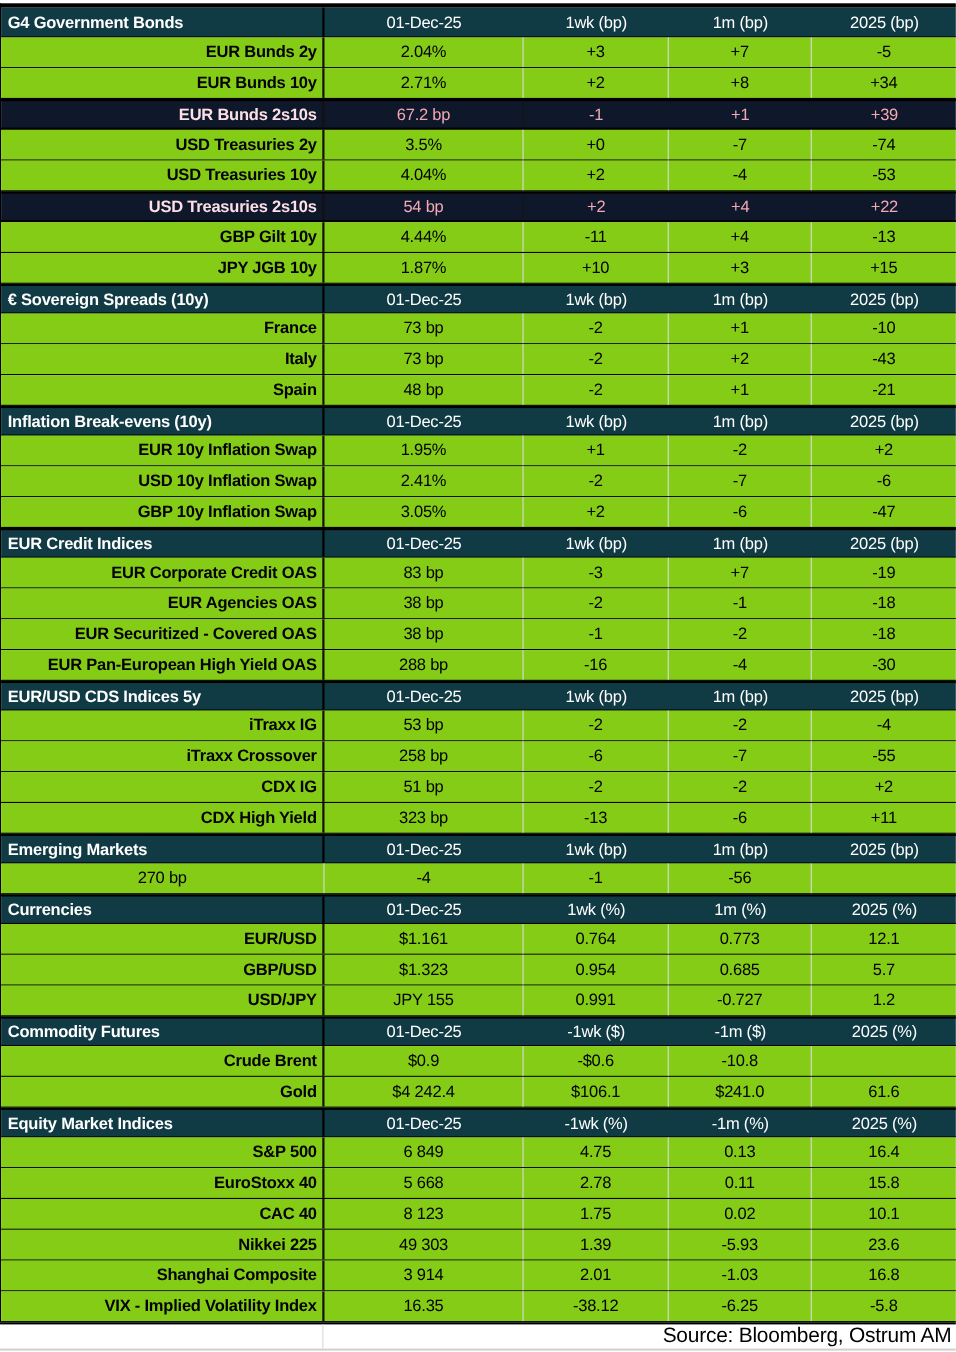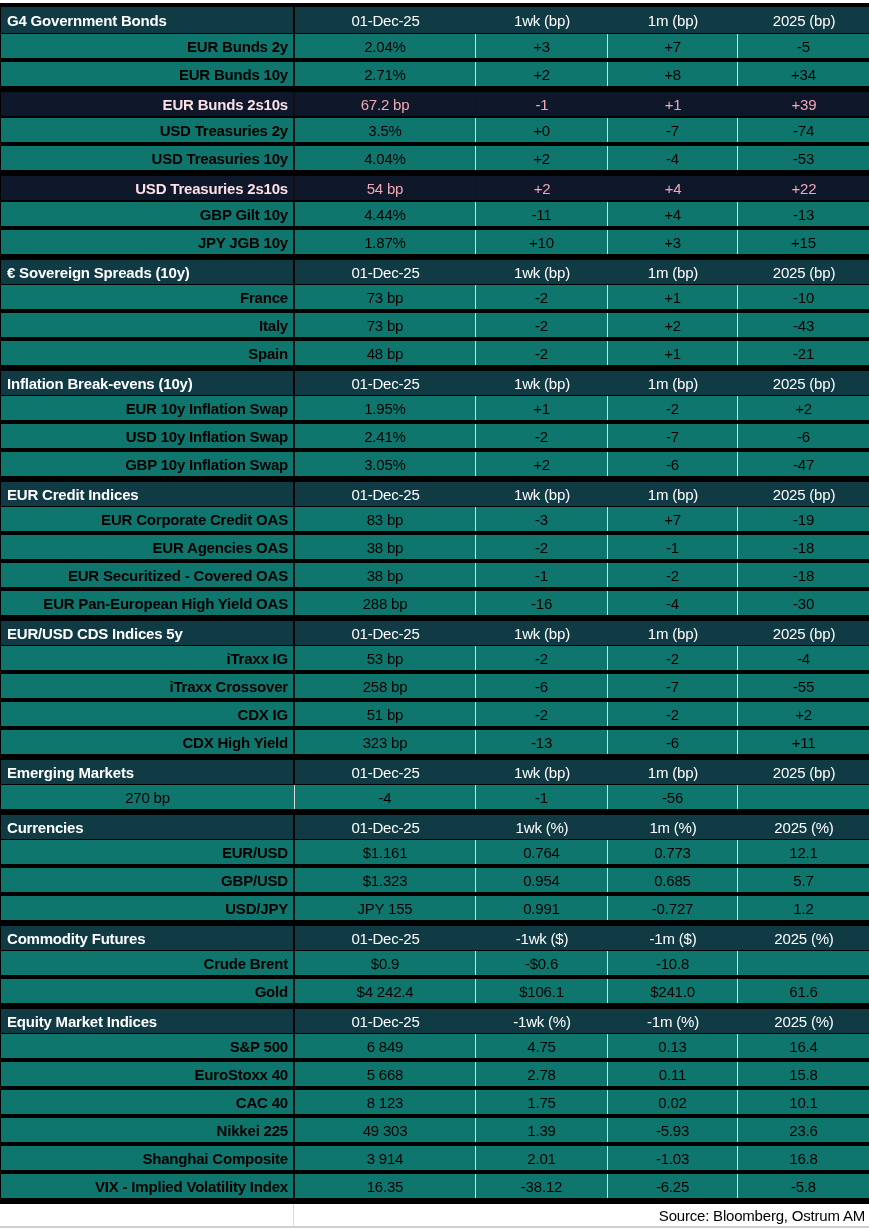--- a/index.html
+++ b/index.html
@@ -36,22 +36,22 @@
     white-space: nowrap;
   }
   .title-cell {
     font-weight: bold;
     padding-left: 6px;
     border-right: 2px solid #000;
   }
   .colhead-cell { justify-content: center; }
   .data-row {
     height: 28px;
-    background: #0f766e;
-    border-bottom: 4px solid #000000;
+    background: #84cc16;
+    border-bottom: 1px solid #000000;
   }
   .label-cell {
     justify-content: flex-end;
     padding-right: 5px;
     font-weight: bold;
     color: #000;
     border-right: 2px solid #111;
   }
   .value-cell {
     justify-content: center;
@@ -73,21 +73,21 @@
     border-top: 2.5px solid #000;
     border-bottom: 2px solid #cfcfcf;
     background: #ffffff;
   }
   .footer-left { border-right: 1px solid #d9d9d9; }
   .footer-source {
     display: flex;
     align-items: center;
     justify-content: flex-end;
     padding-right: 4px;
-    font-size: 15px;
+    font-size: 19px;
     color: #000;
   }
 </style>
 </head>
 <body>
 
 <div class="table" id="market-table">
     <div class="row header-row">
       <div class="cell title-cell">G4 Government Bonds</div>
       <div class="cell colhead-cell">01-Dec-25</div>

